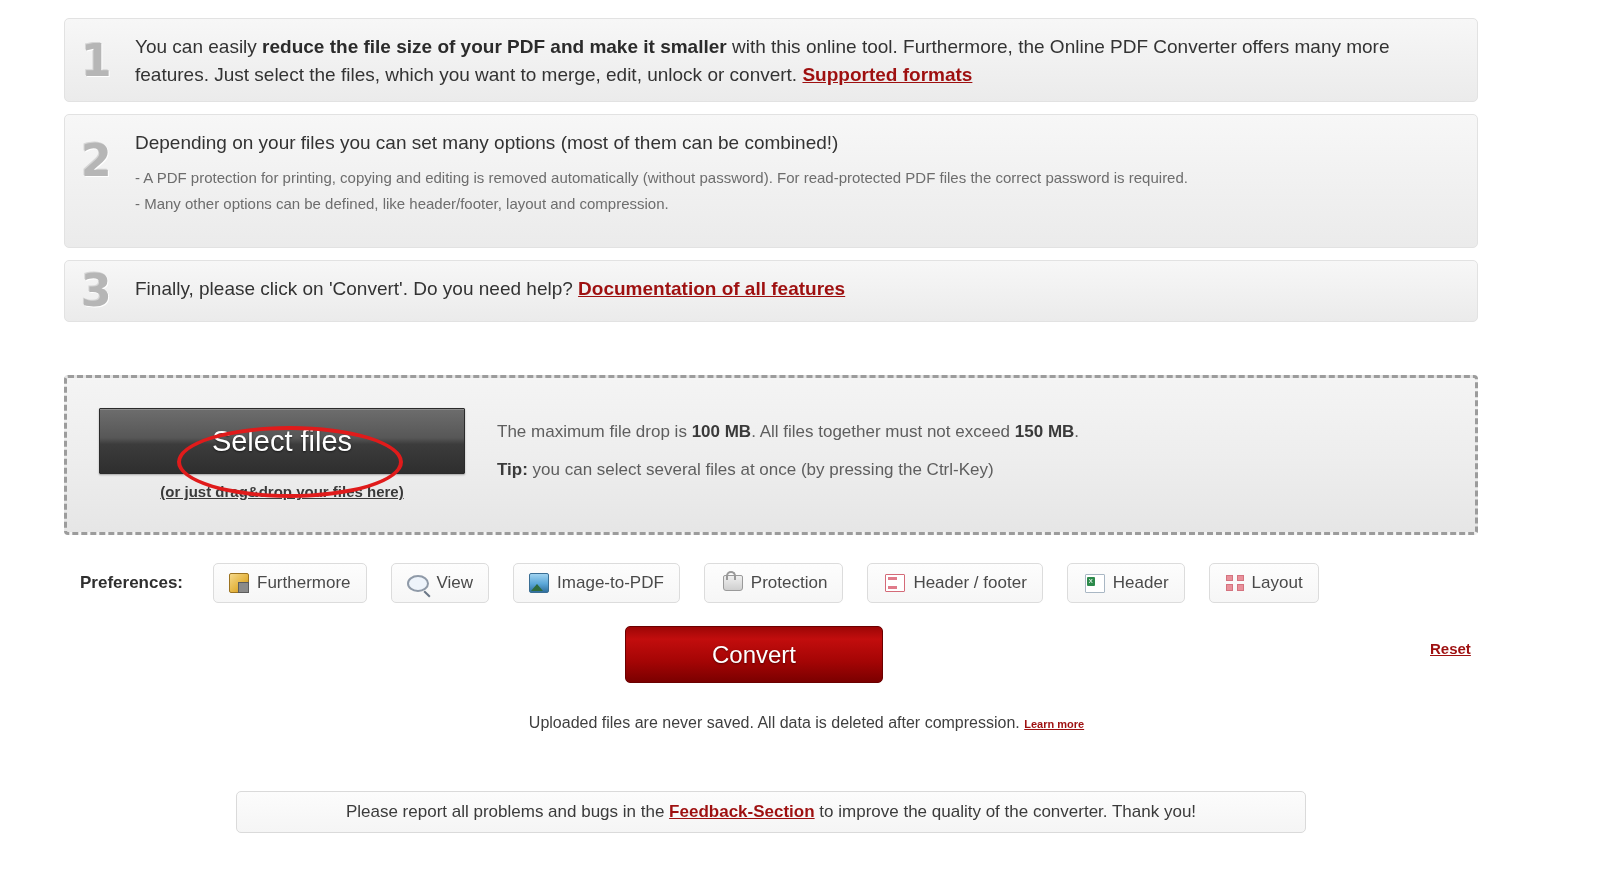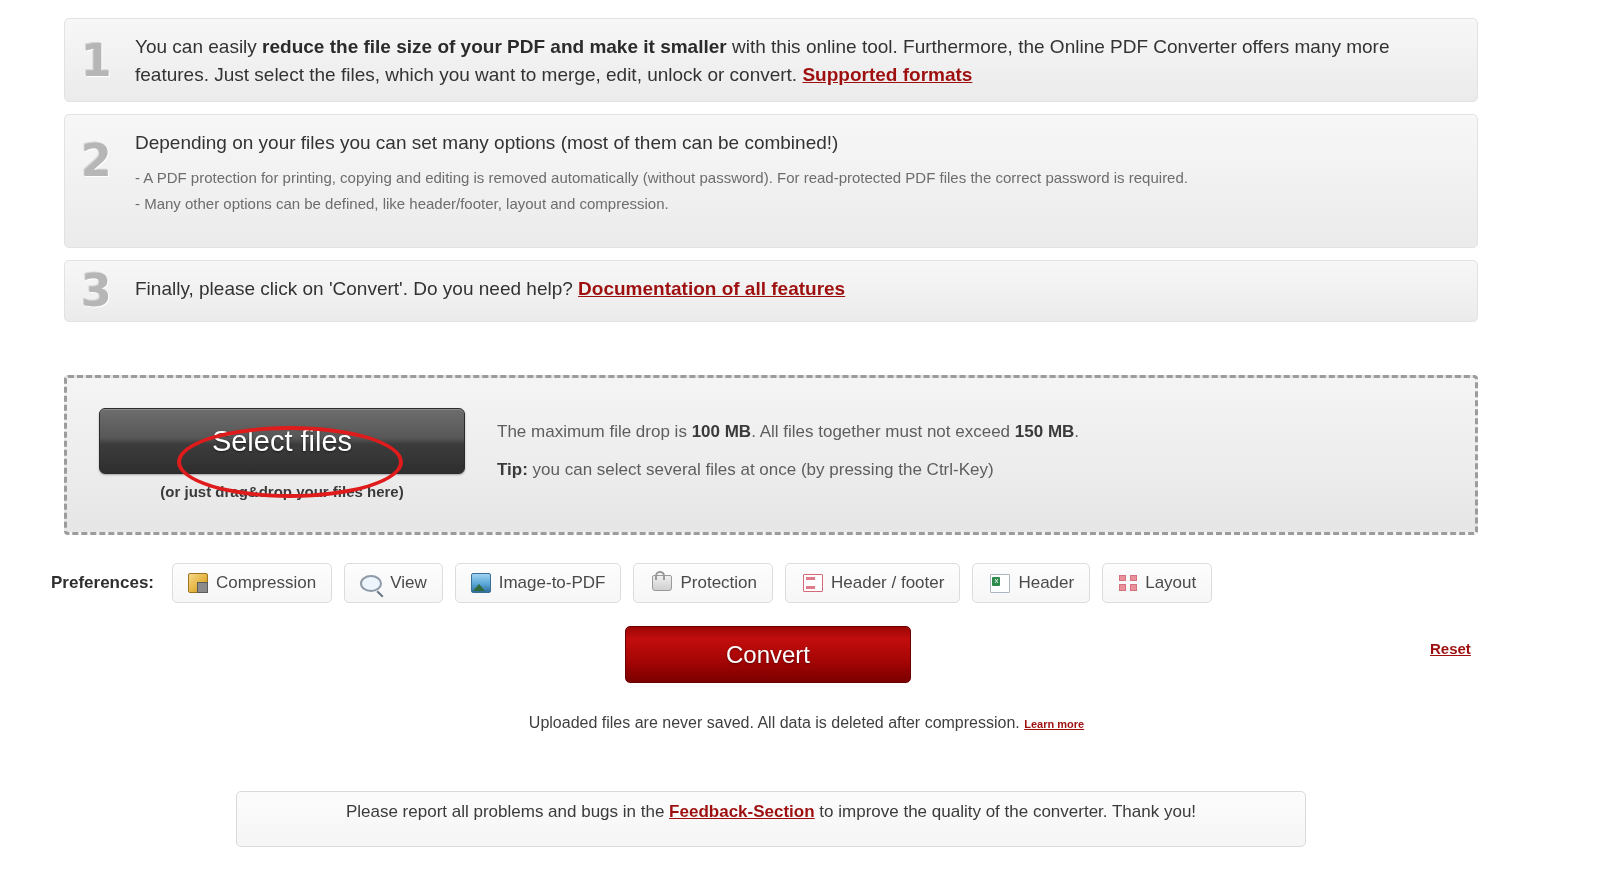--- a/index.html
+++ b/index.html
@@ -99,35 +99,36 @@
     top: 30px;
     width: 366px;
     text-align: center;
   }
   .select-btn {
     position: relative;
     width: 366px;
     height: 66px;
     box-sizing: border-box;
     border: 1px solid #2b2b2b;
-    border-radius: 6px;
+    border-radius: 1px;
     background: linear-gradient(to bottom, #6d6d6d 0%, #575757 45%, #3c3c3c 55%, #2e2e2e 100%);
     box-shadow: inset 0 1px 0 rgba(255,255,255,0.22), 0 1px 2px rgba(0,0,0,0.3);
     color: #ffffff;
     font-size: 29px;
     line-height: 64px;
     text-align: center;
     cursor: pointer;
     text-shadow: 0 1px 2px rgba(0,0,0,0.55);
   }
   .drag-note {
     margin-top: 9px;
     font-size: 15px;
     font-weight: bold;
     color: #3a3a3a;
+    text-decoration: underline;
   }
   .annot-ellipse {
     position: absolute;
     left: 78px;
     top: 18px;
     width: 218px;
     height: 64px;
     border: 4px solid #e01b1b;
     border-radius: 50%;
     pointer-events: none;
@@ -141,25 +142,25 @@
     line-height: 24px;
     color: #5e5e5e;
   }
   .limits b { color: #3a3a3a; font-weight: bold; }
   .limits .tip { margin-top: 14px; }
   .limits .tip b { color: #3a3a3a; }
 
   
   .prefs {
     position: absolute;
-    left: 51px;
+    left: 80px;
     top: 563px;
     display: flex;
     align-items: center;
-    gap: 0;
+    gap: 12px;
   }
   .prefs-label {
     font-size: 17px;
     font-weight: bold;
     color: #2f2f2f;
     margin-right: 18px;
   }
   .pref-btn {
     display: flex;
     align-items: center;
@@ -203,21 +204,21 @@
   .ico-layout span:nth-child(1){ left:0; top:0; width:7px; height:6px; }
   .ico-layout span:nth-child(2){ right:0; top:0; width:7px; height:6px; }
   .ico-layout span:nth-child(3){ left:0; bottom:0; width:7px; height:7px; }
   .ico-layout span:nth-child(4){ right:0; bottom:0; width:7px; height:7px; }
 
   
   .convert-btn {
     position: absolute;
     left: 625px;
     top: 626px;
-    width: 286px;
+    width: 258px;
     height: 57px;
     box-sizing: border-box;
     border: 1px solid #6b0000;
     border-radius: 5px;
     background: linear-gradient(to bottom, #9d0606 0%, #c20d0d 22%, #a50505 62%, #7b0000 100%);
     color: #ffffff;
     font-size: 24px;
     line-height: 55px;
     text-align: center;
     cursor: pointer;
@@ -240,21 +241,21 @@
     color: #3f3f3f;
   }
   .privacy-note a { font-size: 11px; text-decoration: underline; }
 
   
   .feedback {
     position: absolute;
     left: 236px;
     top: 791px;
     width: 1070px;
-    height: 56px;
+    height: 42px;
     box-sizing: border-box;
     border: 1px solid #dadada;
     border-radius: 5px;
     background: linear-gradient(to bottom, #fcfcfc 0%, #f5f5f5 100%);
     text-align: center;
     font-size: 17px;
     line-height: 40px;
     color: #3b3b3b;
   }
 </style>
@@ -300,21 +301,21 @@
       <div><span>The maximum file drop is </span><b>100 MB</b><span>. All files together must not exceed </span><b>150 MB</b><span>.</span></div>
       <div class="tip"><b>Tip:</b><span> you can select several files at once (by pressing the Ctrl-Key)</span></div>
     </div>
   </div>
 
   <div class="prefs">
     <div class="prefs-label">Preferences:</div>
 
     <div class="pref-btn">
       <span class="pref-ico ico-compression"></span>
-      <span>Compression</span>
+      <span>Furthermore</span>
     </div>
 
     <div class="pref-btn">
       <span class="pref-ico ico-view"></span>
       <span>View</span>
     </div>
 
     <div class="pref-btn">
       <span class="pref-ico ico-image"></span>
       <span>Image-to-PDF</span>

